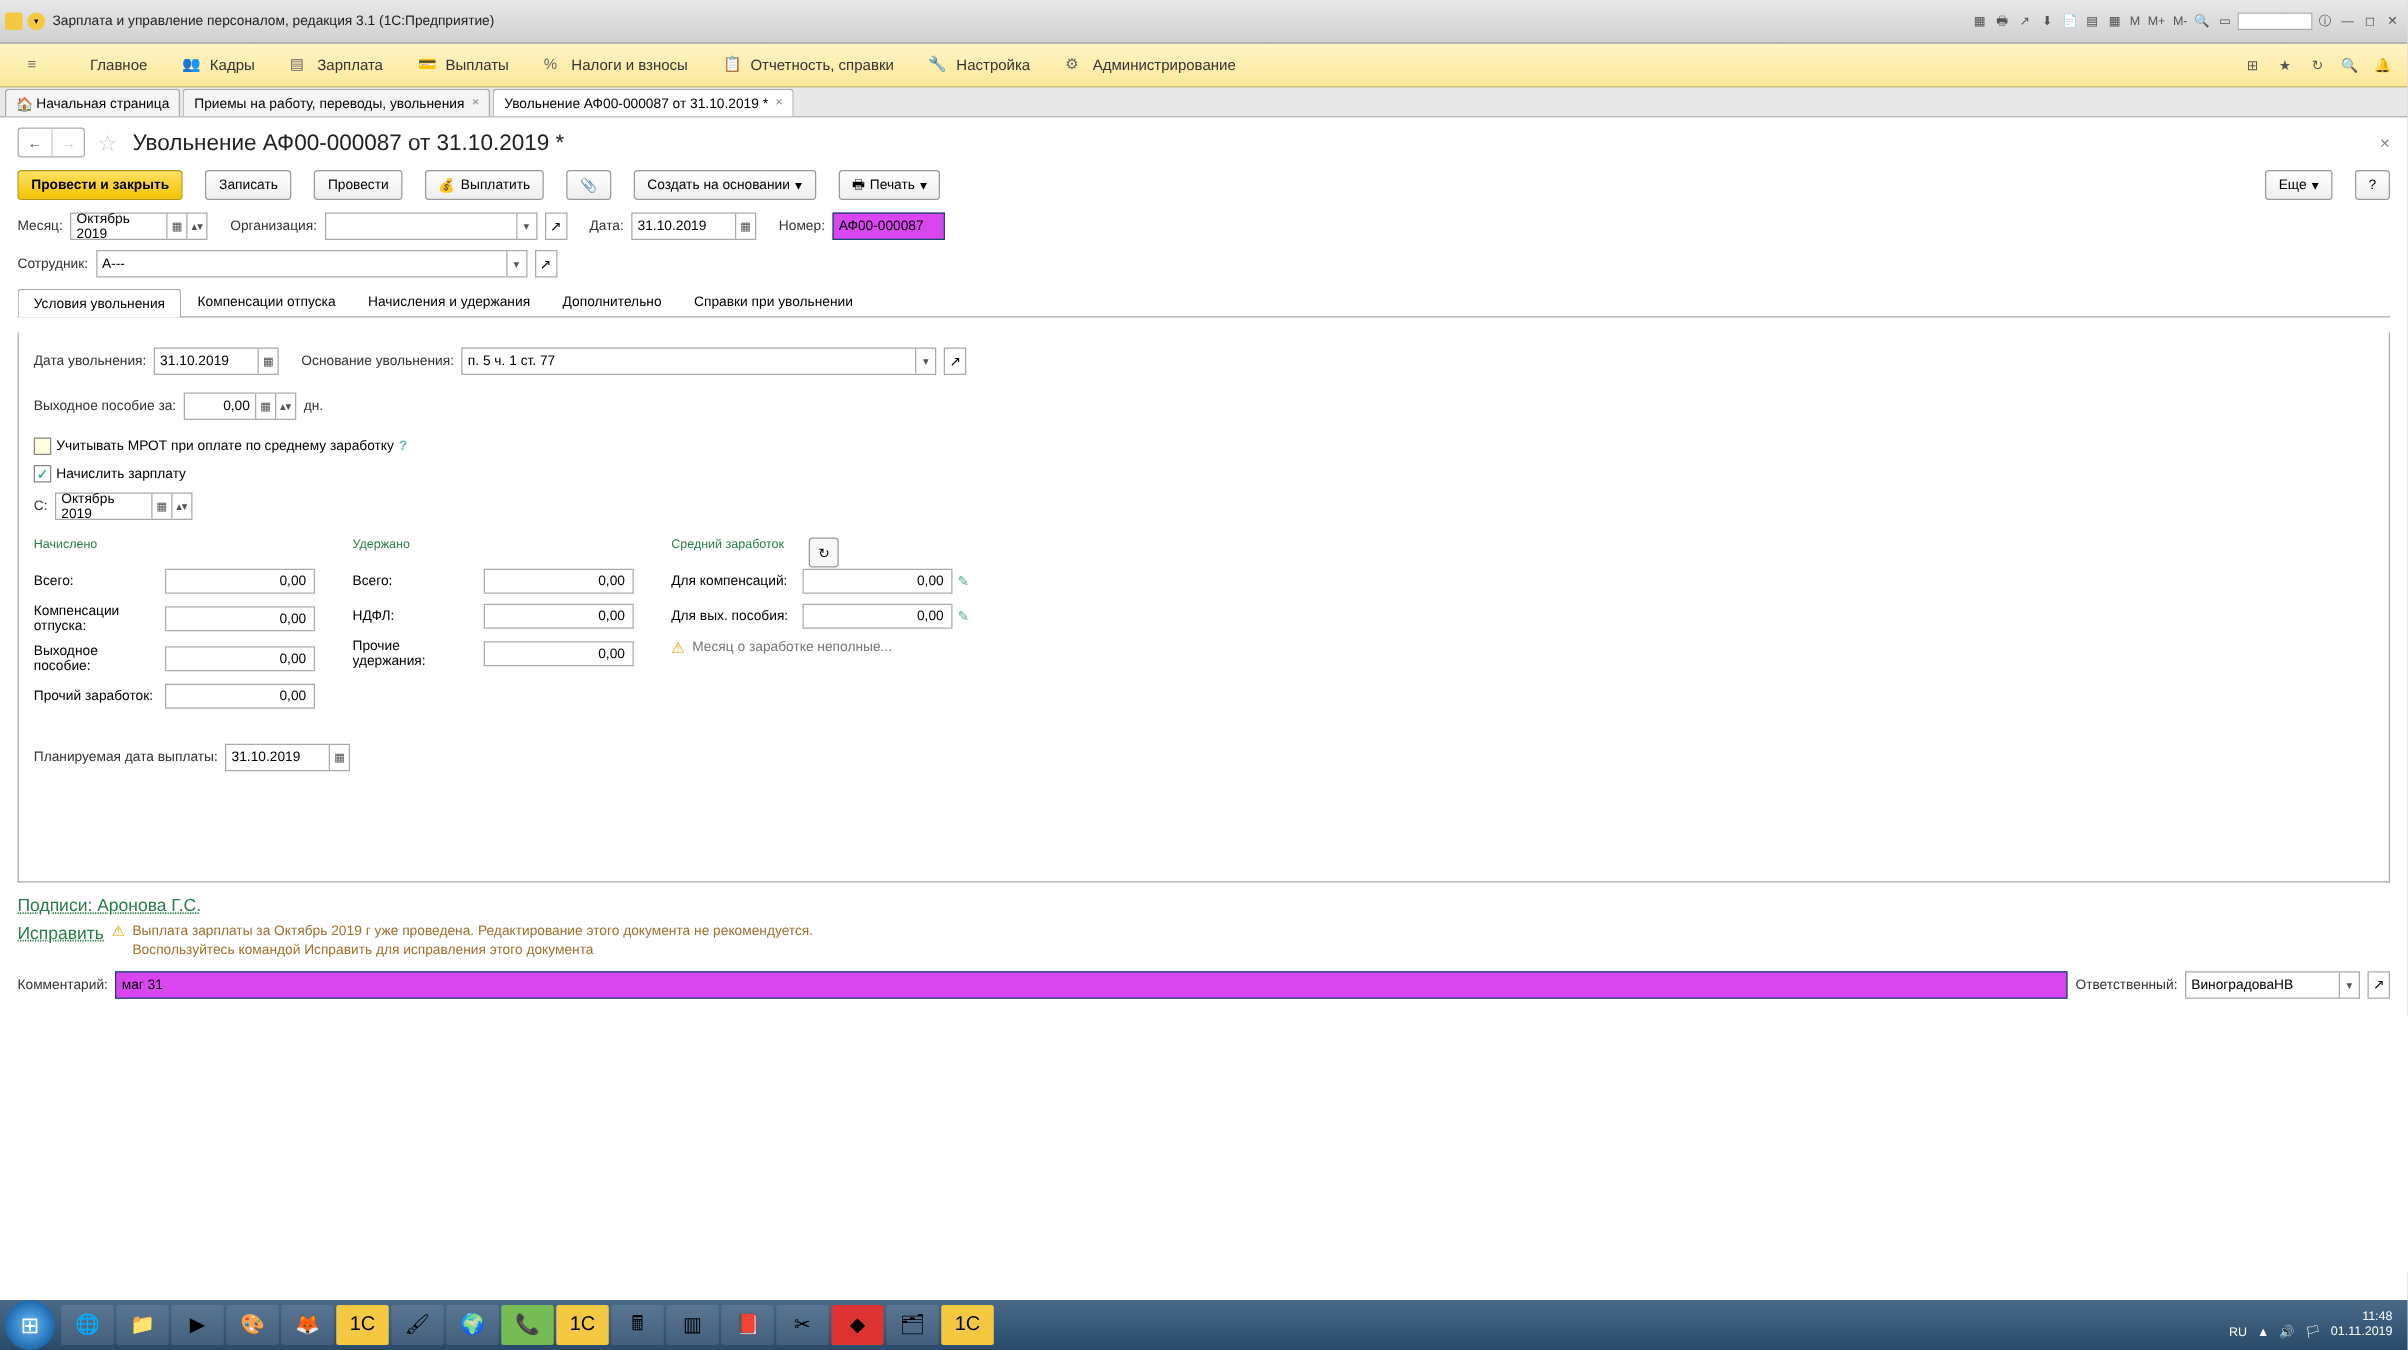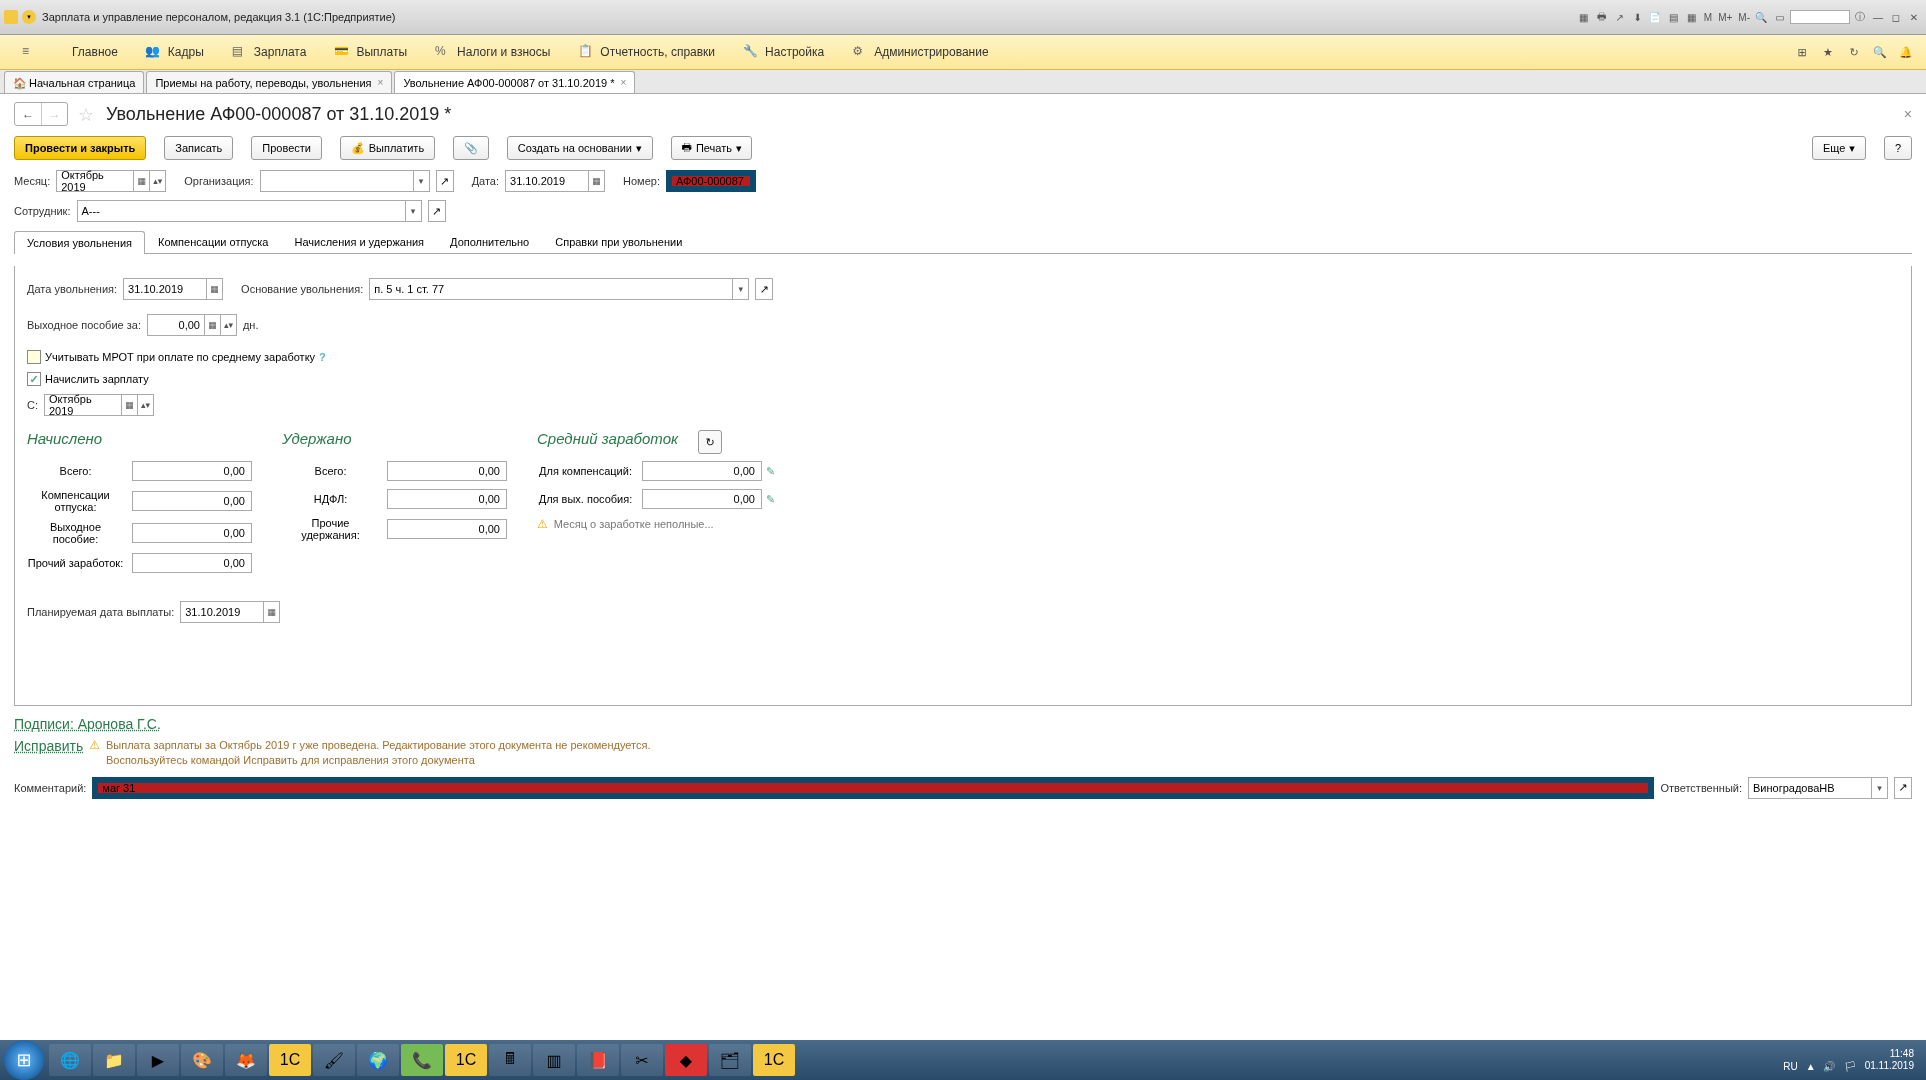--- a/index.html
+++ b/index.html
@@ -42,44 +42,44 @@
 
 .toolbar { display: flex; gap: 18px; margin-bottom: 10px; align-items: center; }
 .btn { height: 24px; padding: 0 10px; border: 1px solid #999; border-radius: 3px; background: linear-gradient(#fff,#eee); cursor: pointer; font-size: 11px; display: flex; align-items: center; gap:4px;}
 .btn.primary { background: linear-gradient(#ffe066,#f5c400); border-color: #b89800; font-weight: bold; }
 .btn .bicon { font-size: 11px; }
 .toolbar .spacer { flex: 1; }
 
 
 .form-row { display: flex; align-items: center; margin-bottom: 8px; gap: 6px; }
 .flabel { font-size: 11px; color: #333; }
-.finput { height: 22px; border: 6px solid #0c4a6e; padding: 0 4px; font-size: 11px; background: #b91c1c; }
+.finput { height: 22px; border: 1px solid #0c4a6e; padding: 0 4px; font-size: 11px; background: #d946ef; }
 .fselect { height: 22px; border: 1px solid #aaa; background: #fff; display: flex; align-items: center; }
 .fselect .sval { flex: 1; padding: 0 4px; font-size:11px;}
 .fselect .sbtn { width: 16px; height: 100%; border-left: 1px solid #aaa; display:flex; align-items:center; justify-content:center; cursor:pointer; font-size:9px; color:#555;}
 
 
 .subtabs { display: flex; border-bottom: 1px solid #aaa; margin-bottom: 12px; }
 .subtab { padding: 5px 12px; border: 1px solid transparent; border-bottom: none; cursor: pointer; font-size: 11px; }
 .subtab.active { border-color: #aaa; background: #fff; border-radius: 3px 3px 0 0; position: relative; top: 1px; }
 
 .tab-content { border: 1px solid #aaa; border-top: none; padding: 12px; margin-bottom: 10px;}
 
 .checkbox-row { display: flex; align-items: center; margin-bottom: 8px; gap: 4px; font-size:11px;}
 .chk { width: 14px; height: 14px; border: 1px solid #888; cursor:pointer; display:flex; align-items:center; justify-content:center;}
 .chk.checked::after { content:"✓"; color:#5a8; font-size:11px; font-weight:bold;}
 .chk.box { background:#ffd;}
 .help { color: #5bb; cursor:pointer; font-weight:bold;}
 
 
 .summary { display: flex; gap: 30px; margin-top: 14px; }
 .scol { }
-.scol-title { color: #2a7a4a; font-size: 15px; margin-bottom: 14px; font-weight:normal;font-style:italic;}
+.scol-title { color: #2a7a4a; font-size: 10px; margin-bottom: 14px; font-weight:normal;}
 .srow { display: flex; align-items: center; margin-bottom: 8px; }
-.srow .slabel { width: 105px; text-align: center; padding-right: 8px; font-size: 11px; }
+.srow .slabel { width: 105px; text-align: left; padding-right: 8px; font-size: 11px; }
 .srow .sinput { width: 120px; height: 20px; border: 1px solid #aaa; text-align: right; padding: 0 6px; font-size: 11px; background: #fff;}
 .srow .edit-icon { width:14px; margin-left:4px; color:#5a8; cursor:pointer; font-size:11px;}
 .refresh-btn { width: 24px; height: 24px; border: 1px solid #999; border-radius: 3px; background: #f8f8f8; cursor: pointer; display:flex; align-items:center; justify-content:center; margin-left: 20px;}
 .warn-row { display:flex; align-items:center; gap:6px; font-size:11px; color:#777; margin-top:6px;}
 .warn-icon { color:#e8a000; font-size:12px;}
 
 .link { color: #2a7a4a; text-decoration: underline dotted; cursor: pointer; font-size:14px;}
 
 .warning-block { display:flex; align-items:flex-start; gap:6px; margin-top:6px;}
 .warning-text { font-size:11px; color:#a07030; line-height:1.4;}

